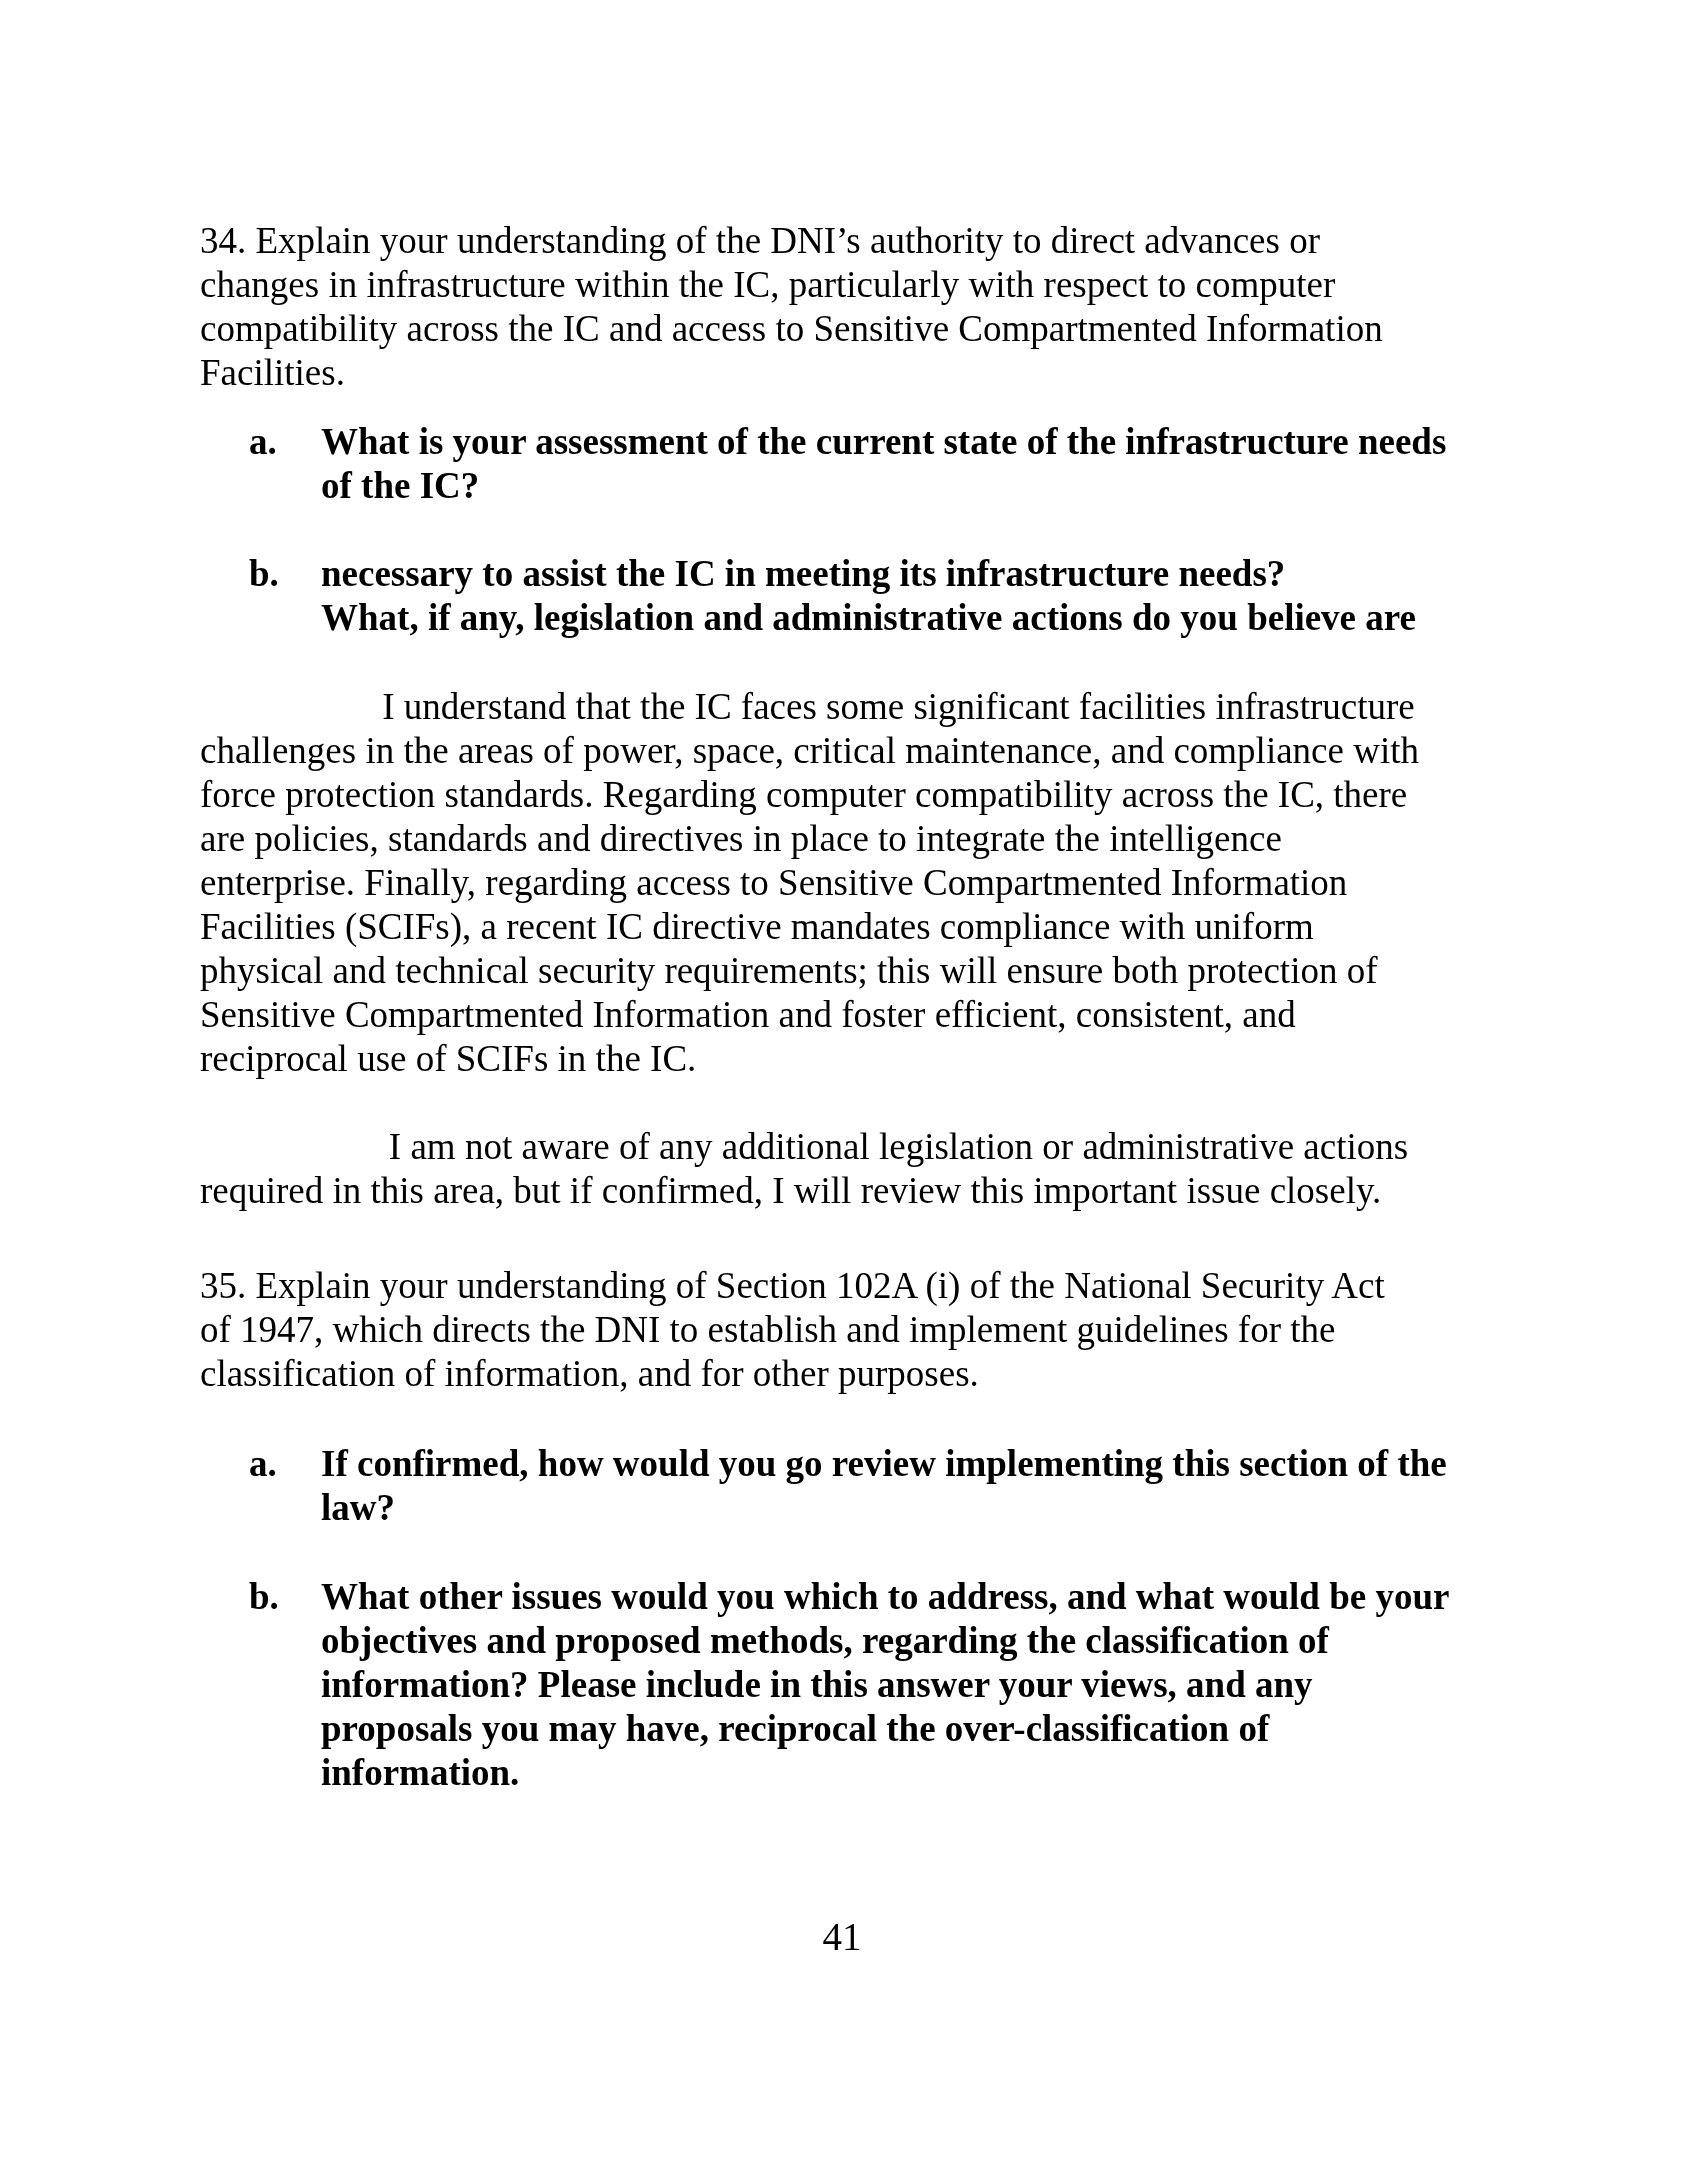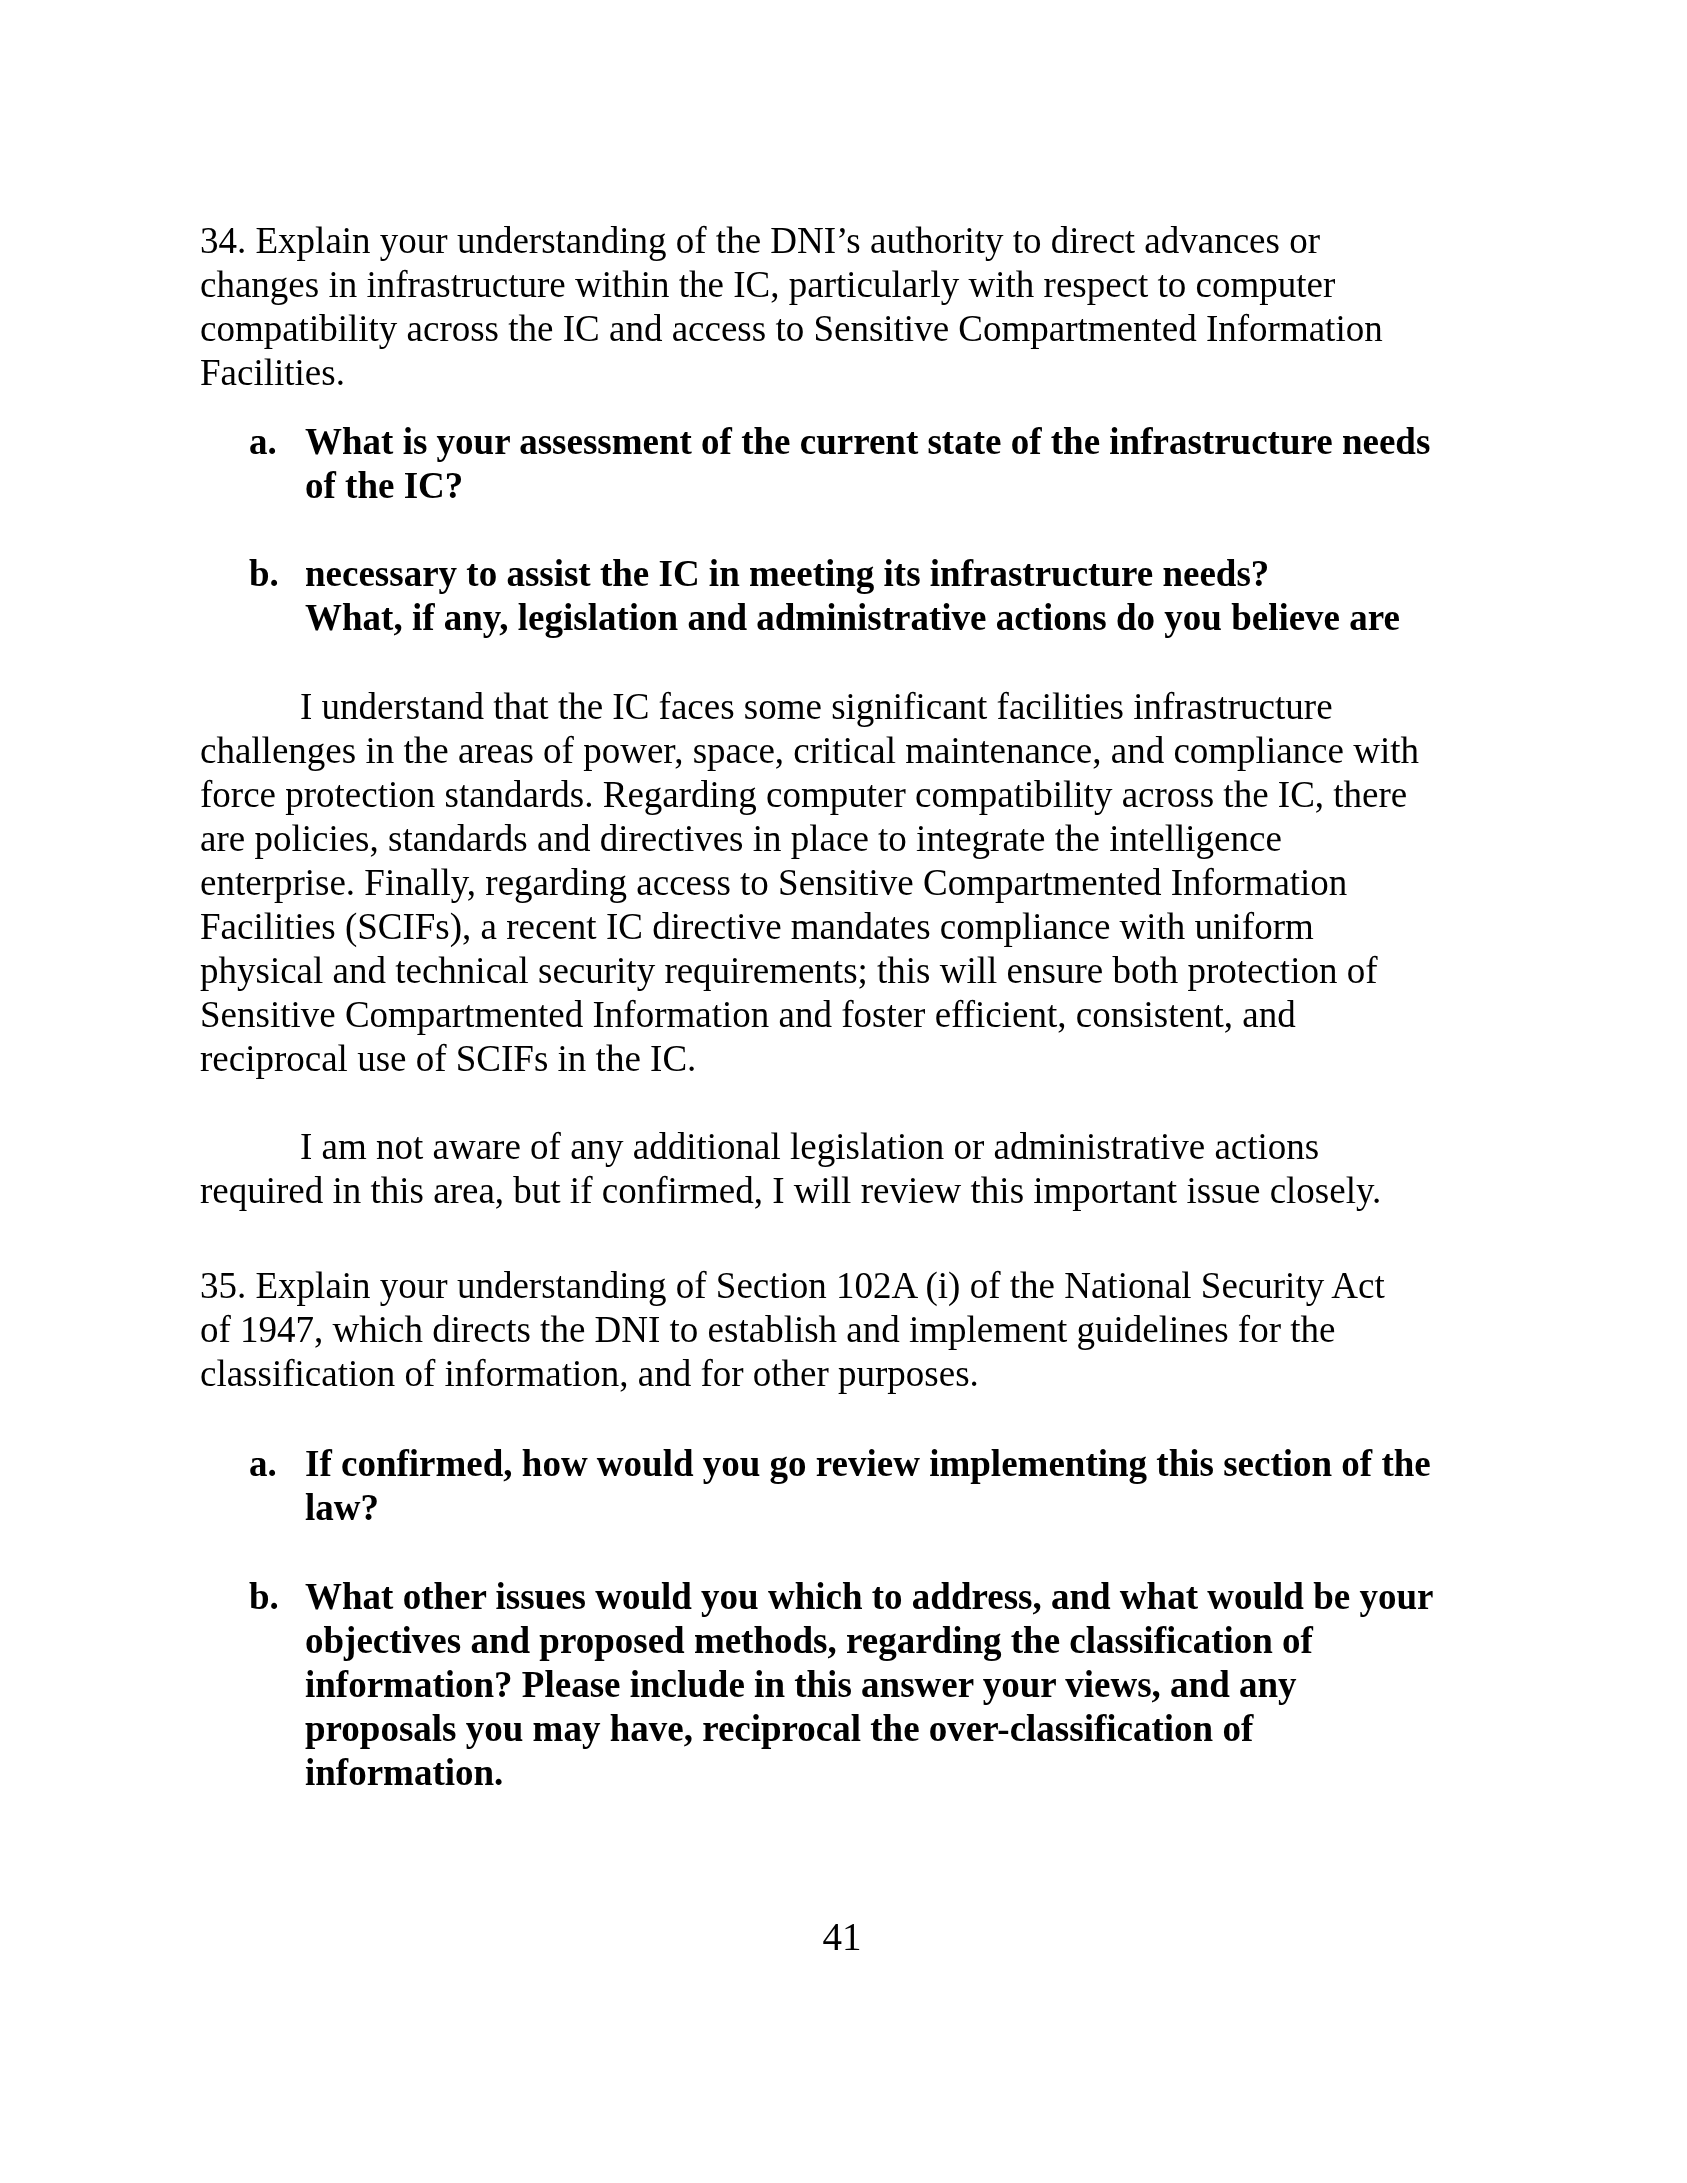--- a/index.html
+++ b/index.html
@@ -30,36 +30,37 @@
     font-size: 37px;
     line-height: 44px;
   }
   .line {
     display: block;
     white-space: nowrap;
     height: 44px;
   }
   .indent-first .line:first-child {
     padding-left: 100px;
+    text-align: center;
   }
   .sub {
     position: absolute;
     left: 249px;
     width: 1257px;
     font-size: 37px;
     line-height: 44px;
     font-weight: bold;
   }
   .sub .marker {
     position: absolute;
     left: 0;
     top: 0;
   }
   .sub .sub-lines {
-    margin-left: 56px;
+    margin-left: 72px;
   }
   .page-number {
     position: absolute;
     left: 0;
     width: 1684px;
     text-align: center;
     font-size: 39px;
     line-height: 33px;
   }
 </style>

